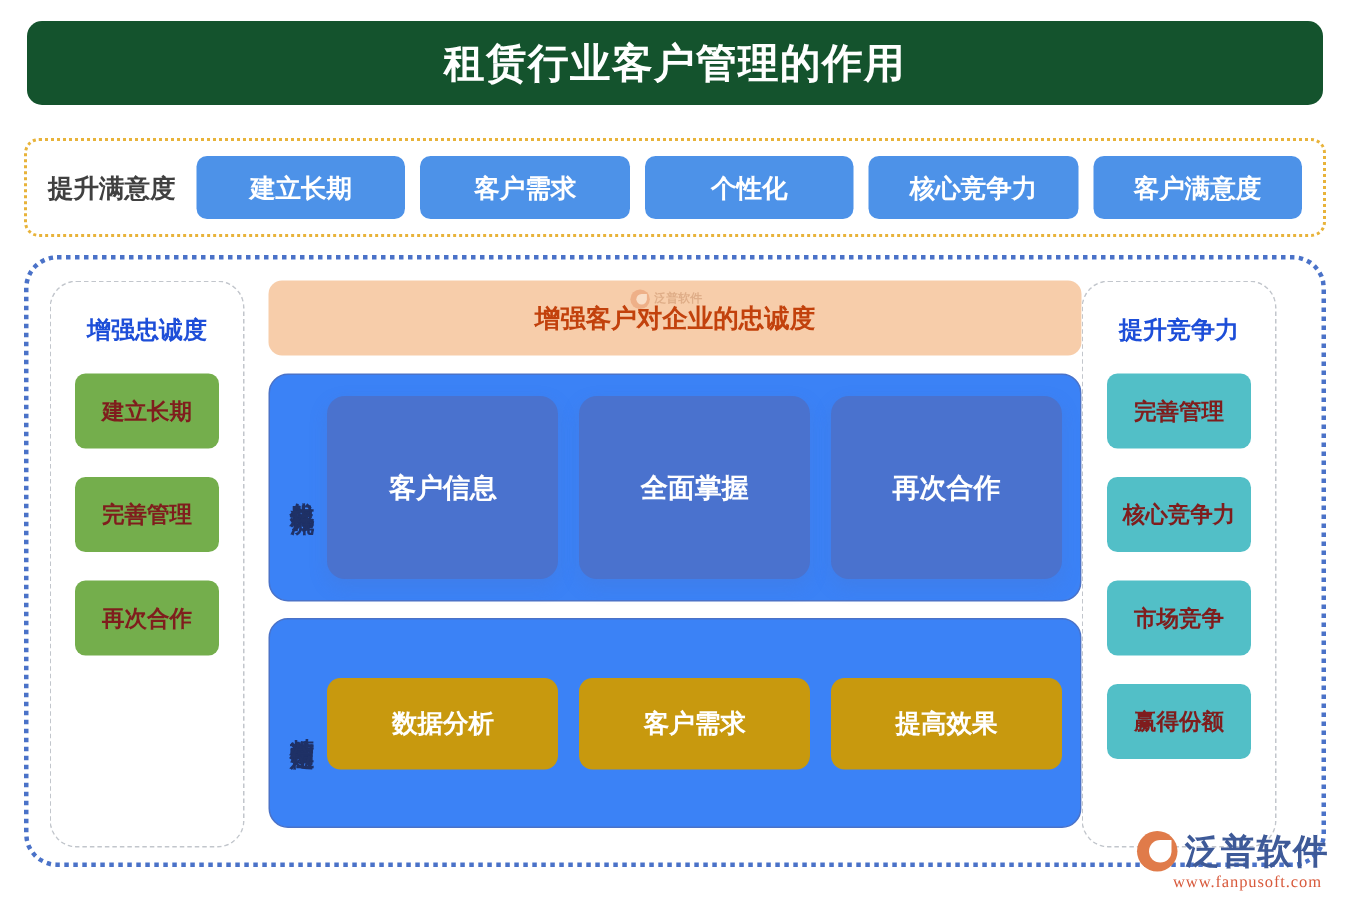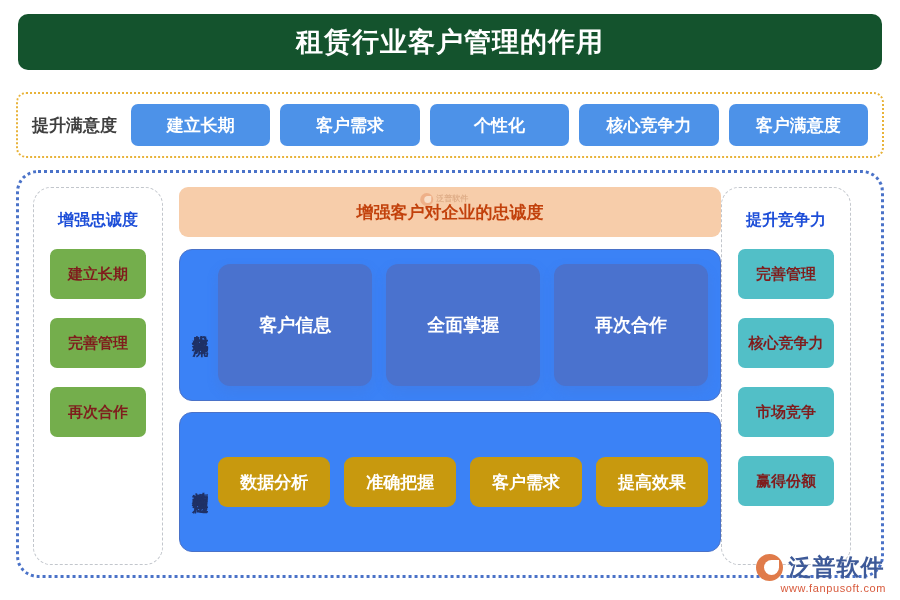--- a/index.html
+++ b/index.html
@@ -240,21 +240,21 @@
     justify-content: center;
     color: #ffffff;
     font-size: 18px;
     font-weight: bold;
     white-space: nowrap;
     box-shadow: 0 5px 11px rgba(74,114,206,.28);
   }
 
   .card-gold {
     flex: 1 1 0;
-    height: 50px;
+    height: 61px;
     background: #C8990E;
     border-radius: 9px;
     display: flex;
     align-items: center;
     justify-content: center;
     color: #ffffff;
     font-size: 17px;
     font-weight: bold;
     white-space: nowrap;
   }
@@ -290,21 +290,21 @@
     background: #ffffff;
   }
   .brand-name {
     font-size: 23px;
     font-weight: bold;
     color: #3E5A98;
     letter-spacing: 1px;
     line-height: 1;
   }
   .brand-url {
-    font-family: Liberation Sans, sans-serif;
+    font-family: Liberation Serif, serif;
     font-size: 11px;
     color: #D85A3C;
     letter-spacing: .6px;
     margin-left: 24px;
     margin-top: 1px;
   }
 </style>
 </head>
 <body>
 
@@ -348,21 +348,20 @@
           <div class="card-blue">客户信息</div>
           <div class="card-blue">全面掌握</div>
           <div class="card-blue">再次合作</div>
         </div>
       </div>
 
       <div class="process-box market">
         <div class="vertical-label">精准营销定位</div>
         <div class="card-track">
           <div class="card-gold">数据分析</div>
-          <div class="card-gold">准确把握</div>
           <div class="card-gold">客户需求</div>
           <div class="card-gold">提高效果</div>
         </div>
       </div>
 
     </div>
 
     <div class="side-panel right">
       <div class="side-heading">提升竞争力</div>
       <div class="side-chip teal">完善管理</div>

